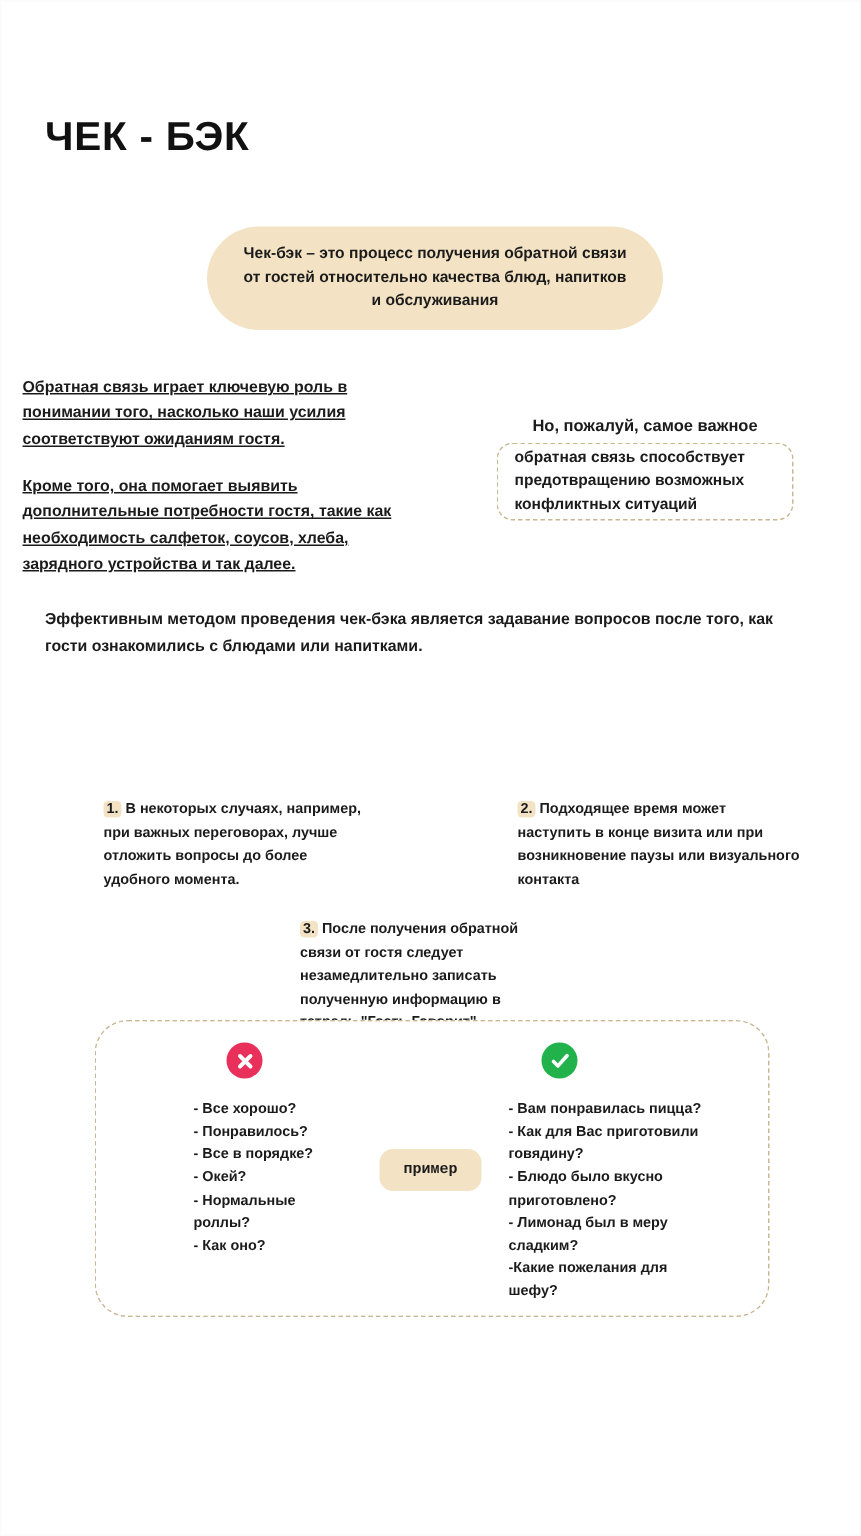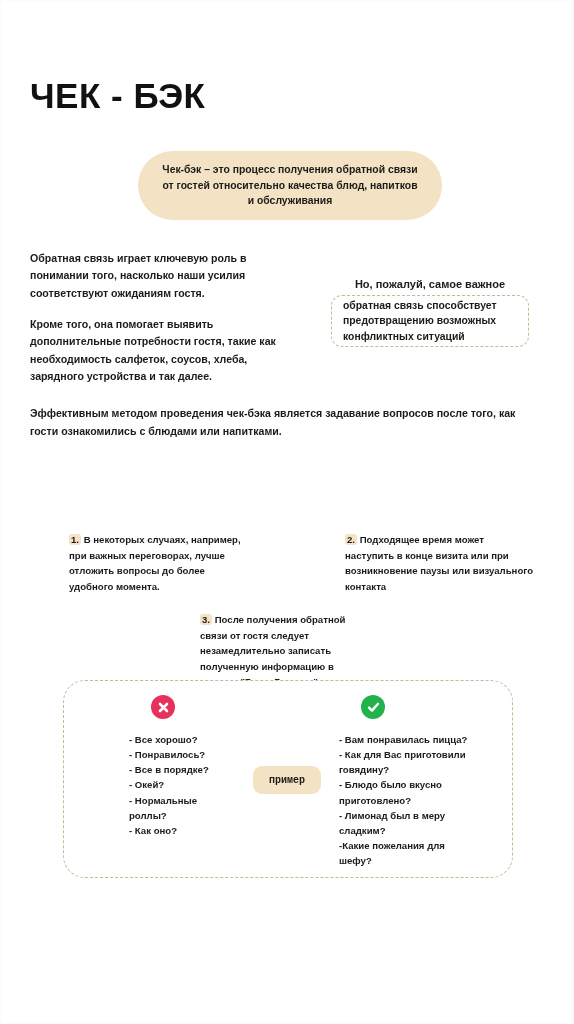--- a/index.html
+++ b/index.html
@@ -22,21 +22,21 @@
     inset: 0;
     background: #ffffff;
     border: 1px solid #fbfbfb;
   }
 
   
   #title {
     position: absolute;
     left: 29px;
     top: 76px;
-    font-size: 35px;
+    font-size: 27px;
     font-weight: 800;
     letter-spacing: 0.5px;
     color: #111111;
     line-height: 1.1;
   }
 
   
   #hero-pill {
     position: absolute;
     left: 137px;
@@ -54,23 +54,24 @@
     font-size: 10.4px;
     font-weight: 700;
     line-height: 1.52;
     text-align: center;
     color: #1b1b1b;
   }
 
   
   #intro-col {
     position: absolute;
-    left: 29px;
+    left: 14px;
     top: 249px;
     width: 248px;
+    text-decoration: underline;
   }
   #intro-col p {
     font-size: 10.6px;
     font-weight: 700;
     line-height: 1.64;
     color: #1b1b1b;
   }
   #intro-col p + p { margin-top: 14px; }
 
   

